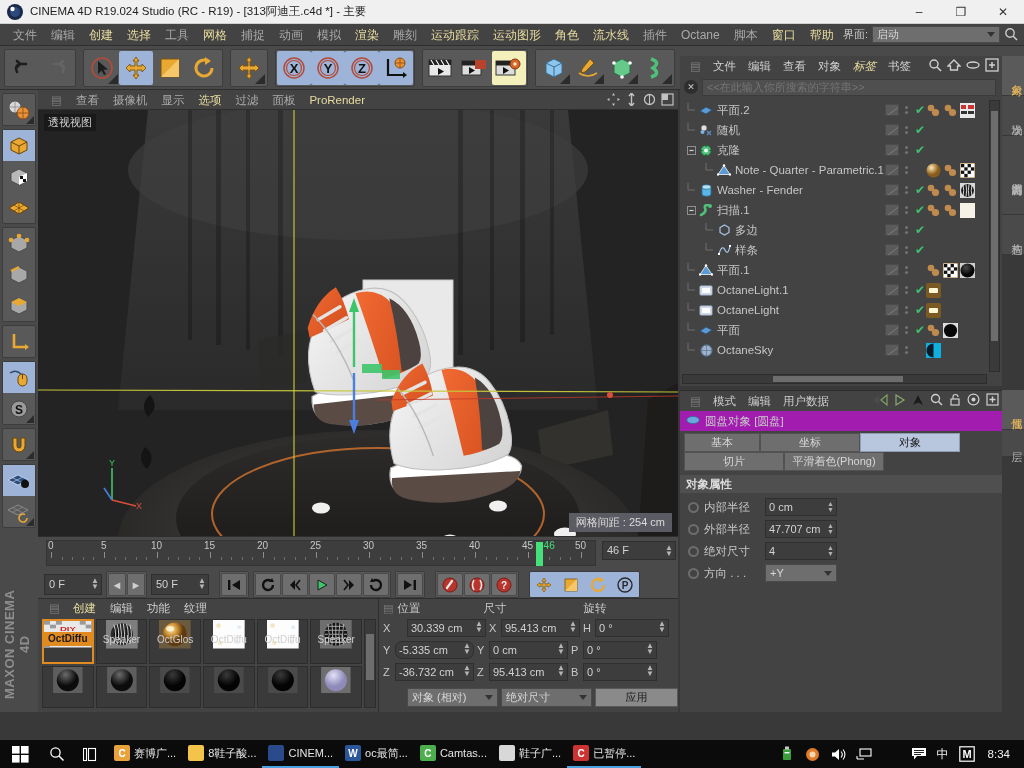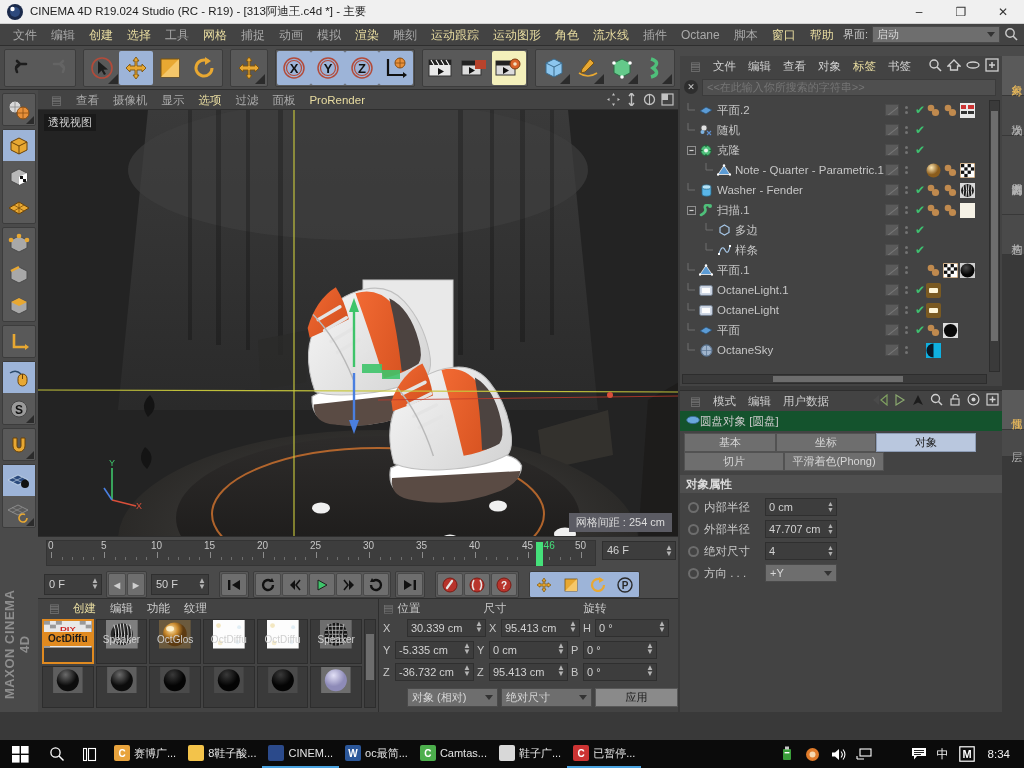--- a/index.html
+++ b/index.html
@@ -111,21 +111,21 @@
   .co-row { display:flex; align-items:center; height:22px; padding-left:4px; gap:3px; }
   .co-ax { width:9px; font-size:11px; color:#c8c8c8; }
   .co-in { width:75px; height:18px; background:#3d3d3d; border:1px solid #2f2f2f; color:#d2d2d2; font-size:11px; line-height:16px; padding:0 3px; position:relative; }
   .co-drop { height:19px; background:#6e6e6e; border:1px solid #4a4a4a; color:#d8d8d8; font-size:11px; line-height:17px; padding:0 4px; position:relative; }
   .co-apply { height:19px; background:#8a8a8a; border:1px solid #585858; color:#1c1c1c; font-size:11px; line-height:17px; text-align:center; }
 
   
   .objmgr { position:absolute; left:680px; top:56px; width:322px; height:330px; background:#434343; }
   .om-menu { height:20px; display:flex; align-items:center; padding-left:4px; position:relative; }
   .om-item { padding:0 6px; font-size:11.5px; line-height:20px; }
-  .om-item.hl { color:#e8dca0; }
+  .om-item.hl { color:#e8dca0;font-style:italic; }
   .om-icons { position:absolute; right:3px; top:2px; display:flex; gap:5px; align-items:center; }
   .om-search { position:absolute; left:4px; top:22px; right:6px; height:18px; display:flex; align-items:center; gap:4px; }
   .om-xbtn { width:14px; height:14px; border-radius:50%; background:#2e2e2e; color:#c9c9c9; font-size:9px; display:flex; align-items:center; justify-content:center; }
   .om-sfield { flex:1; height:17px; background:#4f4f4f; border:1px solid #3b3b3b; color:#9d9d9d; font-size:11px; line-height:15px; padding:0 4px; }
   .om-list { position:absolute; left:0; top:44px; right:14px; bottom:0; overflow:hidden; }
   .om-row { height:20px; display:flex; align-items:center; position:relative; }
   .om-tree { width:14px; display:flex; align-items:center; justify-content:center; color:#8f8f8f; font-size:10px; }
   .om-ico { width:16px; height:14px; display:flex; align-items:center; justify-content:center; margin-right:3px; }
   .om-name { font-size:11.5px; color:#c6c6c6; white-space:nowrap; }
   .om-cols { position:absolute; right:0; top:0; height:20px; display:flex; align-items:center; gap:0; }
@@ -138,21 +138,21 @@
   .om-scroll { position:absolute; right:2px; top:44px; bottom:14px; width:11px; background:#3a3a3a; border:1px solid #2d2d2d; }
   .om-thumb { position:absolute; left:1px; top:10px; right:1px; height:230px; background:#6d6d6d; }
   .om-hscroll { position:absolute; left:2px; right:15px; bottom:2px; height:10px; background:#3a3a3a; border:1px solid #2d2d2d; }
   .om-hthumb { position:absolute; left:90px; width:130px; top:1px; bottom:1px; background:#6d6d6d; }
 
   
   .attr { position:absolute; left:680px; top:390px; width:322px; height:322px; background:#434343; border-top:1px solid #2e2e2e; }
   .at-menu { height:20px; display:flex; align-items:center; padding-left:4px; position:relative; }
   .at-item { padding:0 6px; font-size:11.5px; line-height:20px; }
   .at-icons { position:absolute; right:3px; top:2px; display:flex; gap:6px; align-items:center; }
-  .at-obj { height:20px; display:flex; align-items:center; padding-left:6px; background:#14532d; }
+  .at-obj { height:20px; display:flex; align-items:center; padding-left:6px; gap:5px; background:#a21caf; }
   .at-objname { font-size:11.5px; color:#c8c8c8; }
   .at-tabs { display:flex; flex-wrap:wrap; padding:2px 4px 0 4px; gap:0; }
   .at-tab { height:19px; background:#6e6e6e; border:1px solid #525252; color:#d6d6d6; font-size:11px; line-height:17px; text-align:center; }
   .at-tab.act { background:#b9c7de; color:#1b1b1b; border-color:#8d9cb5; }
   .at-sec { height:18px; background:#4f4f4f; margin-top:4px; display:flex; align-items:center; padding-left:6px; font-size:11.5px; color:#dcdcdc; font-weight:bold;}
   .at-row { height:22px; display:flex; align-items:center; padding-left:8px; gap:5px; }
   .at-bullet { width:11px; height:11px; border-radius:50%; border:2px solid #6d6d6d; }
   .at-lab { width:56px; font-size:11.5px; color:#c6c6c6; }
   .at-field { width:72px; height:18px; background:#3d3d3d; border:1px solid #2f2f2f; color:#d2d2d2; font-size:11px; line-height:16px; padding:0 3px; position:relative; overflow:hidden; white-space:nowrap;}
   .at-drop { width:72px; height:18px; background:#6e6e6e; border:1px solid #4a4a4a; color:#d8d8d8; font-size:11px; line-height:16px; padding:0 4px; position:relative; }
@@ -1020,21 +1020,21 @@
         <div class="co-row">
           <span class="co-ax">X</span>
           <div class="co-in" style="width: 79px; margin-left: 12px;"><span>30.339 cm</span><span class="tl-spin" style="top: 1px;">▲<br>▼</span></div>
           <span class="co-ax">X</span>
           <div class="co-in" style="width: 79px;"><span>95.413 cm</span><span class="tl-spin" style="top: 1px;">▲<br>▼</span></div>
           <span class="co-ax">H</span>
           <div class="co-in" style="width: 74px;"><span>0 °</span><span class="tl-spin" style="top: 1px;">▲<br>▼</span></div>
         </div>
         <div class="co-row">
           <span class="co-ax">Y</span>
-          <div class="co-in" style="width: 79px;"><span>-5.335 cm</span><span class="tl-spin" style="top: 1px;">▲<br>▼</span></div>
+          <div class="co-in" style="width: 79px; border-radius: 7px;"><span>-5.335 cm</span><span class="tl-spin" style="top: 1px;">▲<br>▼</span></div>
           <span class="co-ax">Y</span>
           <div class="co-in" style="width: 79px;"><span>0 cm</span><span class="tl-spin" style="top: 1px;">▲<br>▼</span></div>
           <span class="co-ax">P</span>
           <div class="co-in" style="width: 74px;"><span>0 °</span><span class="tl-spin" style="top: 1px;">▲<br>▼</span></div>
         </div>
         <div class="co-row">
           <span class="co-ax">Z</span>
           <div class="co-in" style="width: 79px;"><span>-36.732 cm</span><span class="tl-spin" style="top: 1px;">▲<br>▼</span></div>
           <span class="co-ax">Z</span>
           <div class="co-in" style="width: 79px;"><span>95.413 cm</span><span class="tl-spin" style="top: 1px;">▲<br>▼</span></div>
@@ -1610,21 +1610,21 @@
     <div class="at-obj">
       <span>
         <svg width="14" height="10" viewBox="0 0 14 10">
             <ellipse cx="7" cy="5" rx="6.3" ry="3.6" fill="#6aa8dd" stroke="#3a6a96" stroke-width="0.9"></ellipse>
           </svg>
       </span>
       <span class="at-objname">圆盘对象 [圆盘]</span>
     </div>
 
     <div class="at-tabs" id="at-tabs">
-        <div class="at-tab" style="width: 92px;">基本</div>
+        <div class="at-tab" style="width: 76px;">基本</div>
         <div class="at-tab" style="width: 100px;">坐标</div>
         <div class="at-tab act" style="width: 100px;">对象</div>
         <div class="at-tab" style="width: 100px;">切片</div>
         <div class="at-tab" style="width: 100px;">平滑着色(Phong)</div>
       </div>
 
     <div class="at-sec">对象属性</div>
 
     <div id="at-props" style="margin-top:3px;">
         <div class="at-row">

